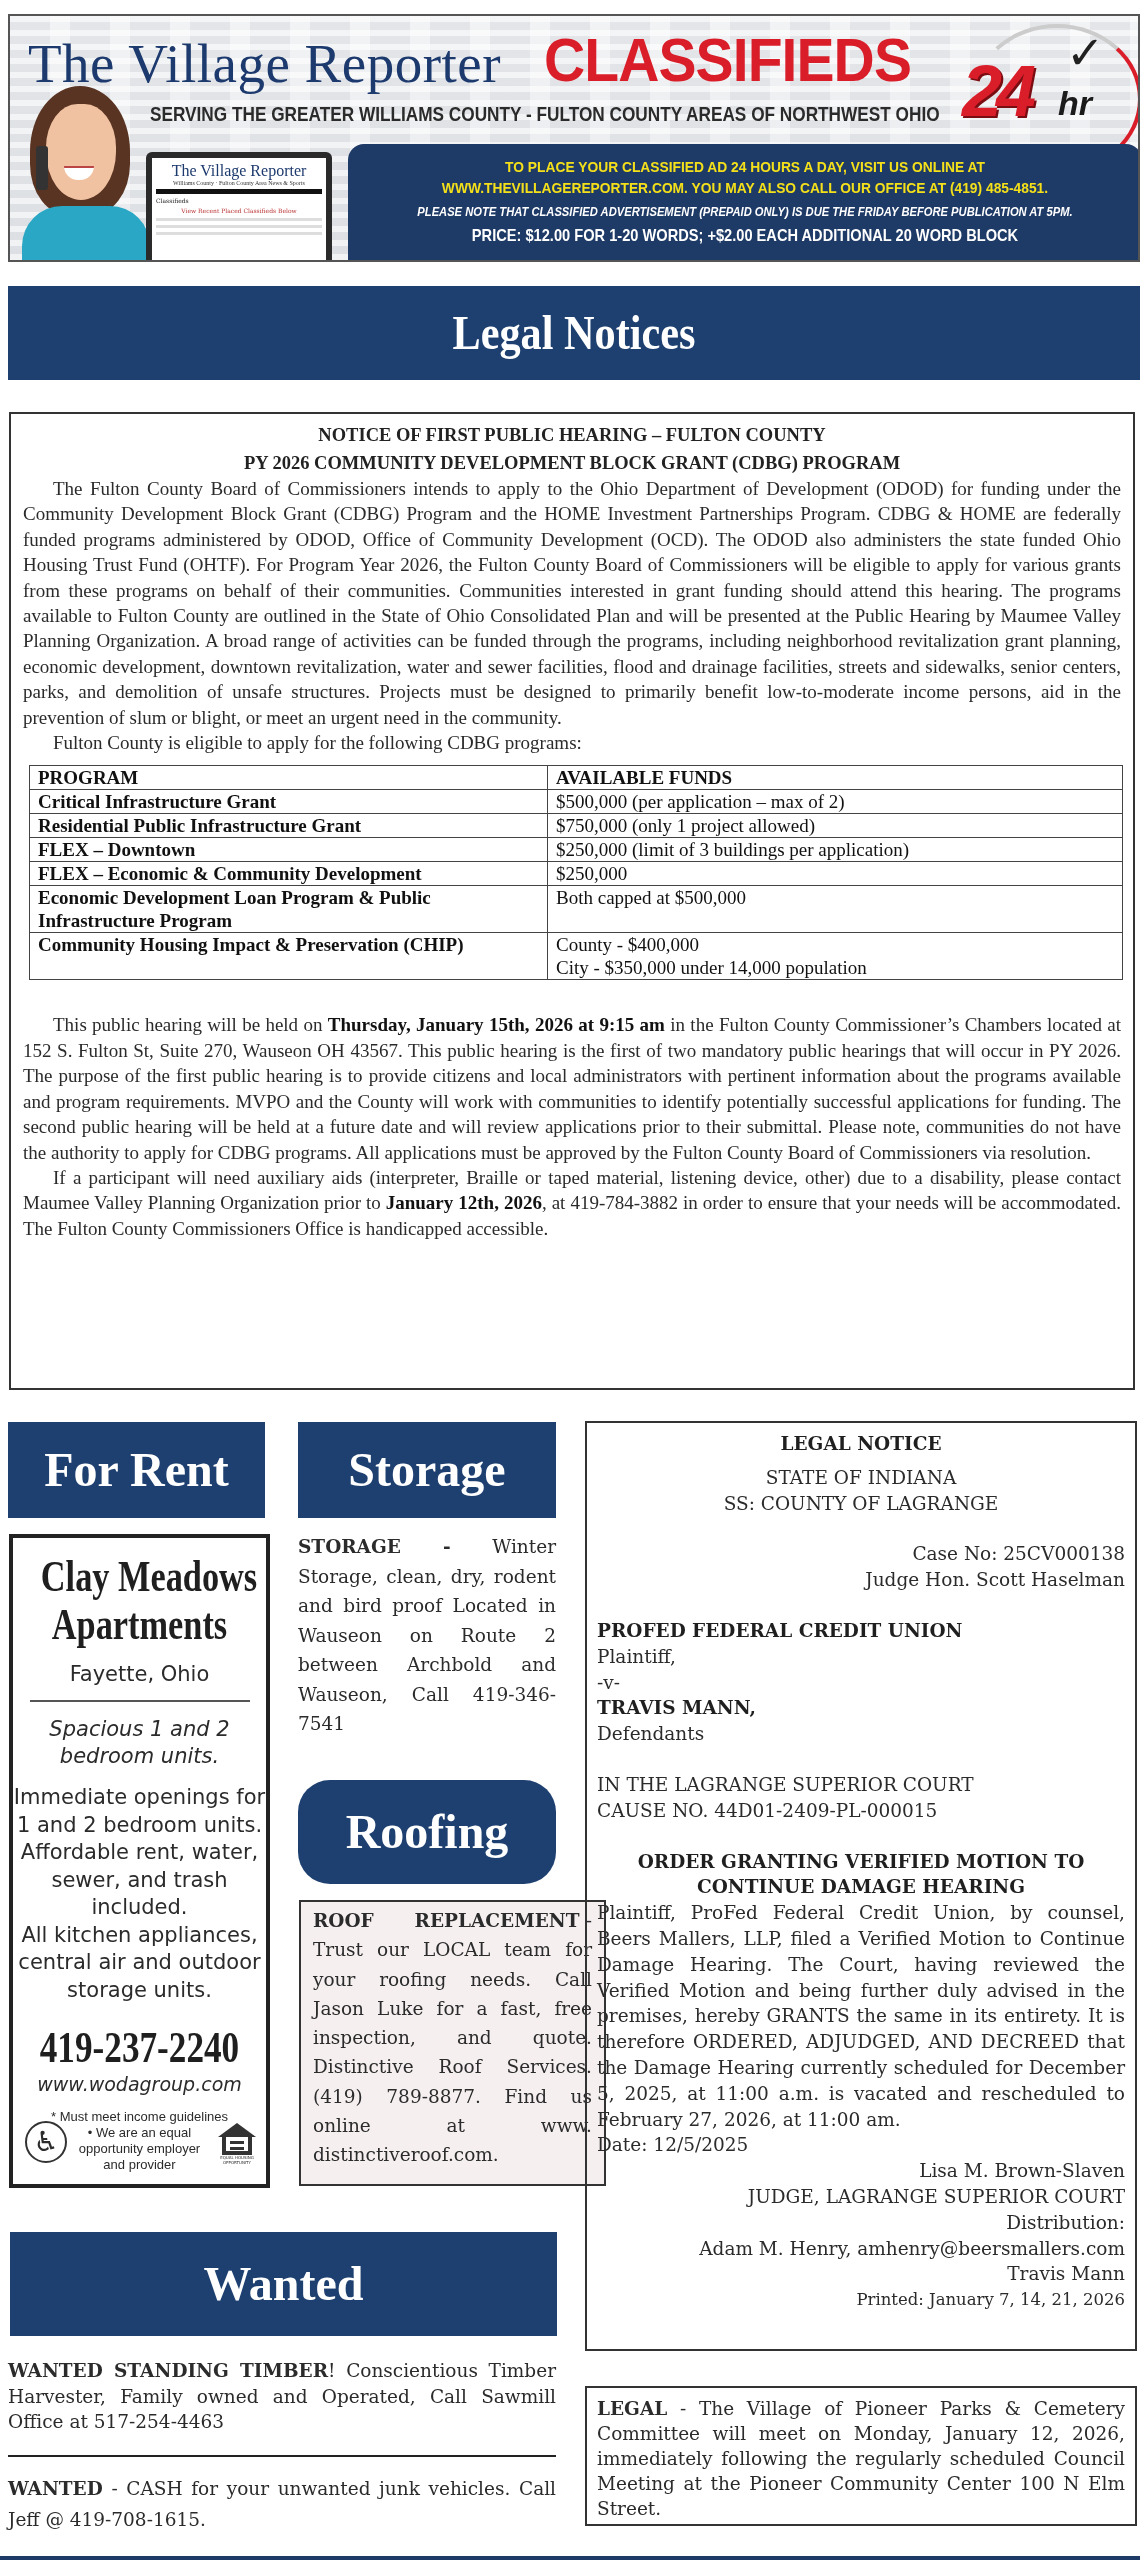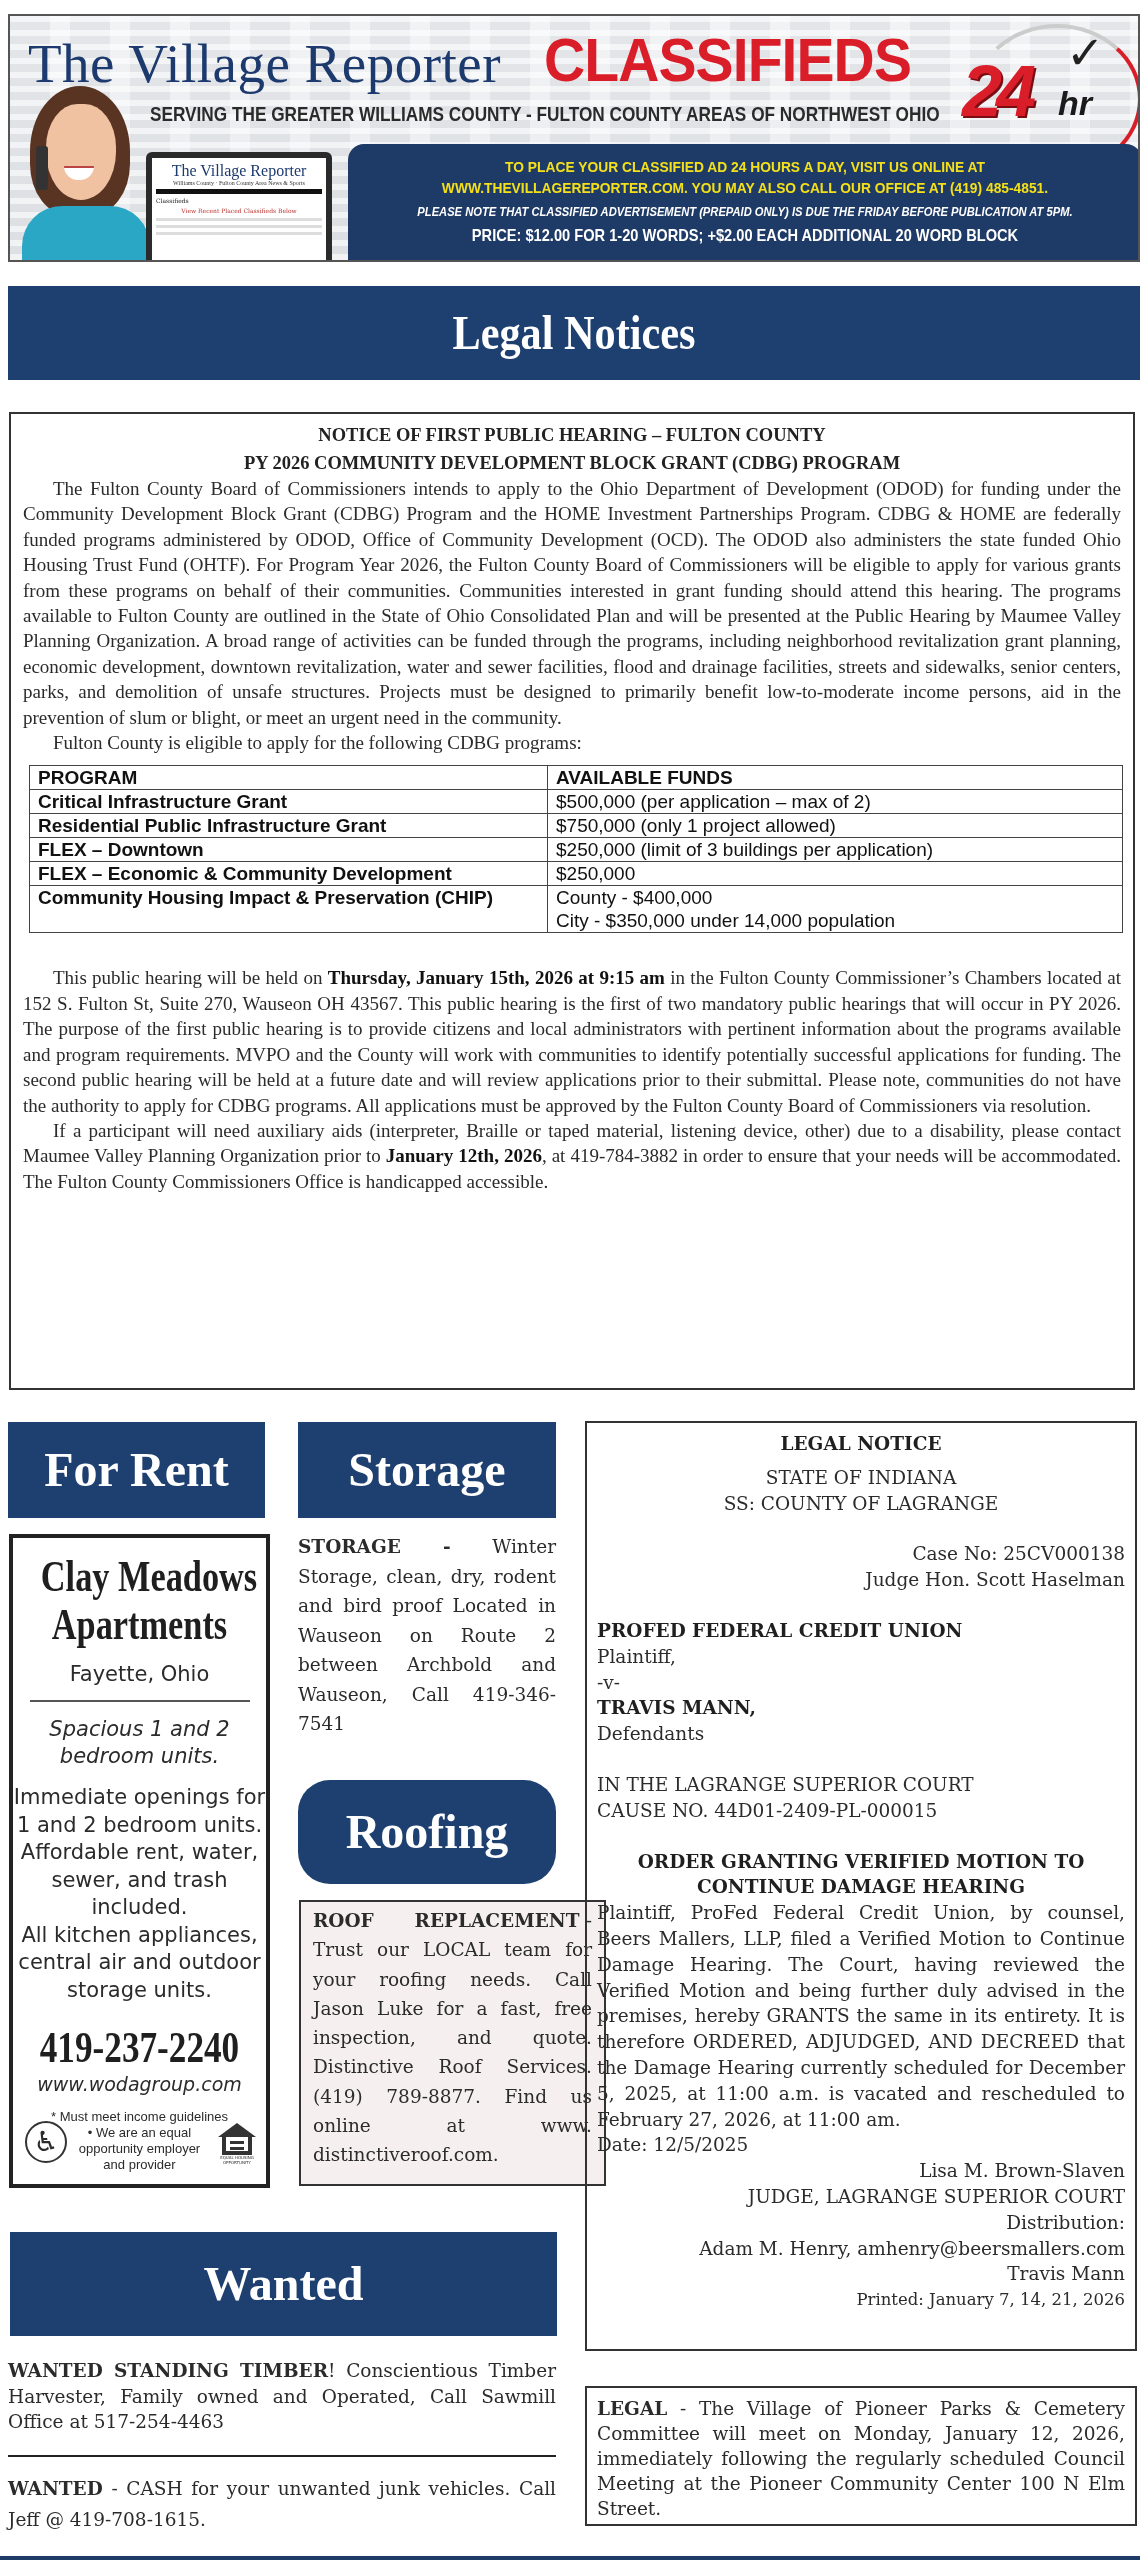--- a/index.html
+++ b/index.html
@@ -102,21 +102,21 @@
   .notice-title {
     text-align: center; font-weight: bold; font-size: 18.5px; line-height: 26px; color: #222; margin-top: 2px;
   }
   .notice-para { text-align: justify; text-indent: 30px; }
   .notice-para b { color: #111; }
   .cdbg-table {
     border-collapse: collapse; width: 1094px; margin: 10px 0 0 6px;
     font-family: "Liberation Sans", sans-serif; font-size: 19px; line-height: 23px; color: #111;
   }
   .cdbg-table td, .cdbg-table th {
-    border: 1.5px solid #444; padding: 0 8px; vertical-align: top; text-align: left;
+    border: 1.5px solid #444; padding: 0 8px; vertical-align: top; text-align: left; font-family: Liberation Serif, serif;
   }
   .cdbg-table th { font-weight: bold; }
   .cdbg-table td.prog { font-weight: bold; width: 518px; }
   .cdbg-table td.funds { font-weight: normal; }
   .gap-after-table { height: 32px; }
 
   
   .for-rent-header { left: 8px; top: 1422px; width: 257px; height: 96px; font-size: 48px; line-height: 96px; }
   .storage-header { left: 298px; top: 1422px; width: 258px; height: 96px; font-size: 48px; line-height: 96px; }
   .roofing-header { left: 298px; top: 1780px; width: 258px; height: 104px; font-size: 48px; line-height: 104px; border-radius: 32px; }
@@ -258,20 +258,24 @@
       <td class="prog">Residential Public Infrastructure Grant</td>
       <td class="funds">$750,000 (only 1 project allowed)</td>
     </tr>
     <tr>
       <td class="prog">FLEX – Downtown</td>
       <td class="funds">$250,000 (limit of 3 buildings per application)</td>
     </tr>
     <tr>
       <td class="prog">FLEX – Economic &amp; Community Development</td>
       <td class="funds">$250,000</td>
+    </tr>
+    <tr>
+      <td class="prog">Economic Development Loan Program &amp; Public Infrastructure Program</td>
+      <td class="funds">Both capped at $500,000</td>
     </tr>
     <tr>
       <td class="prog">Community Housing Impact &amp; Preservation (CHIP)</td>
       <td class="funds">
         <div>County - $400,000</div>
         <div>City - $350,000 under 14,000 population</div>
       </td>
     </tr>
   </tbody>
     </table>

